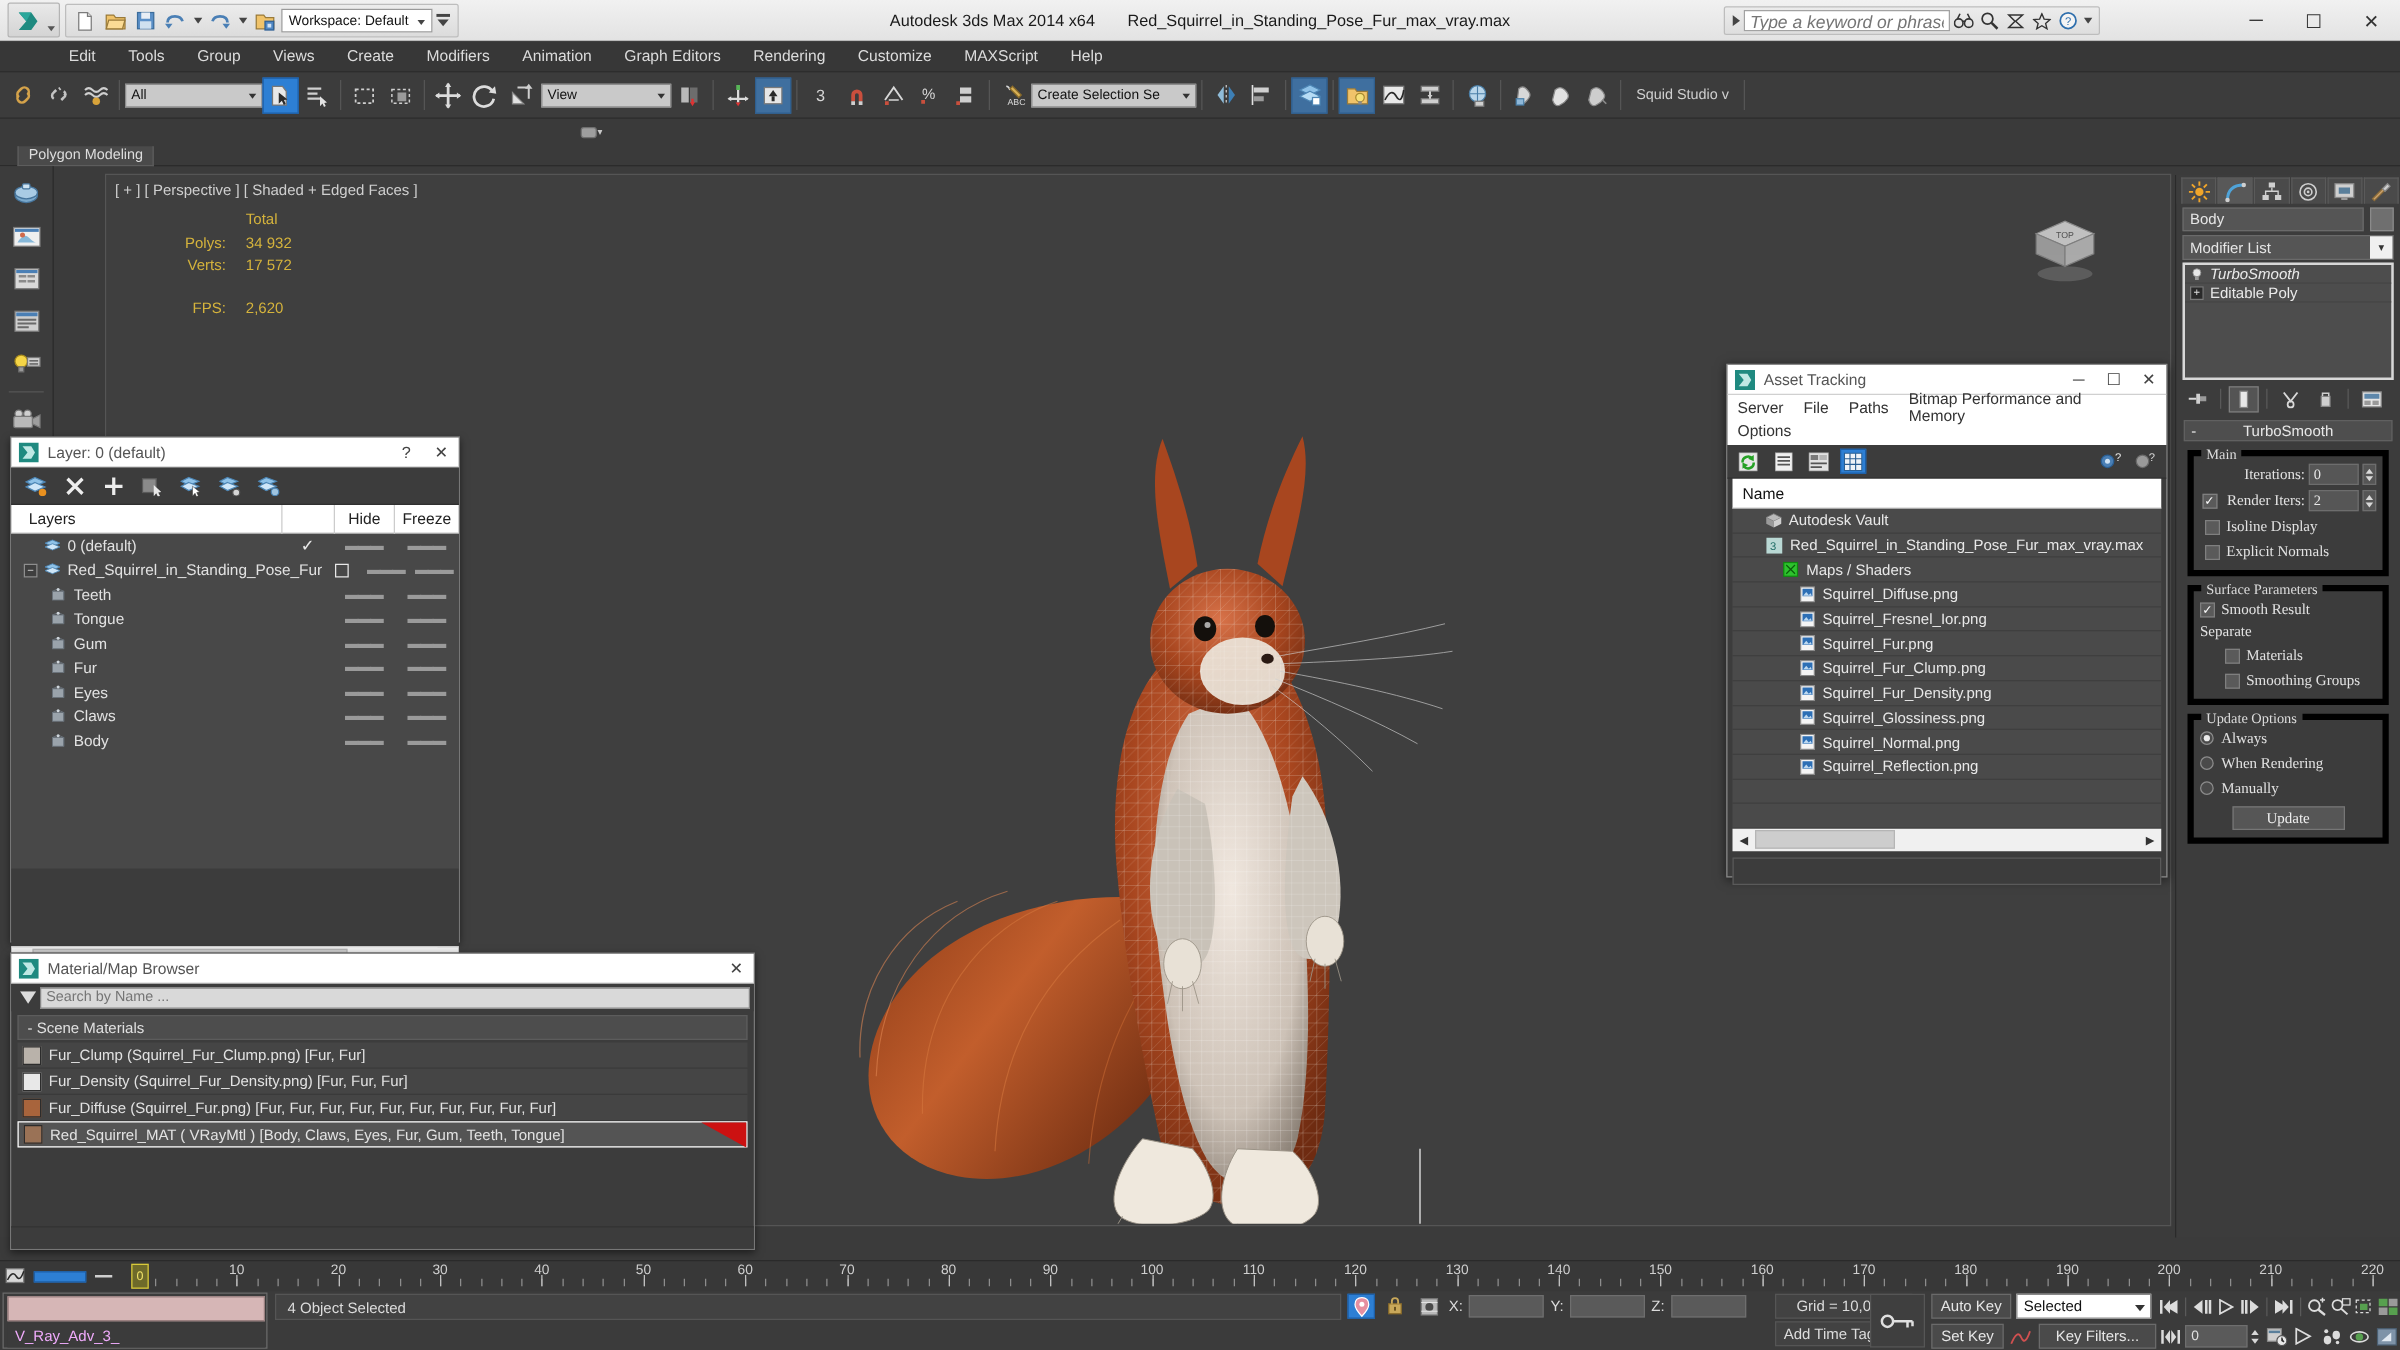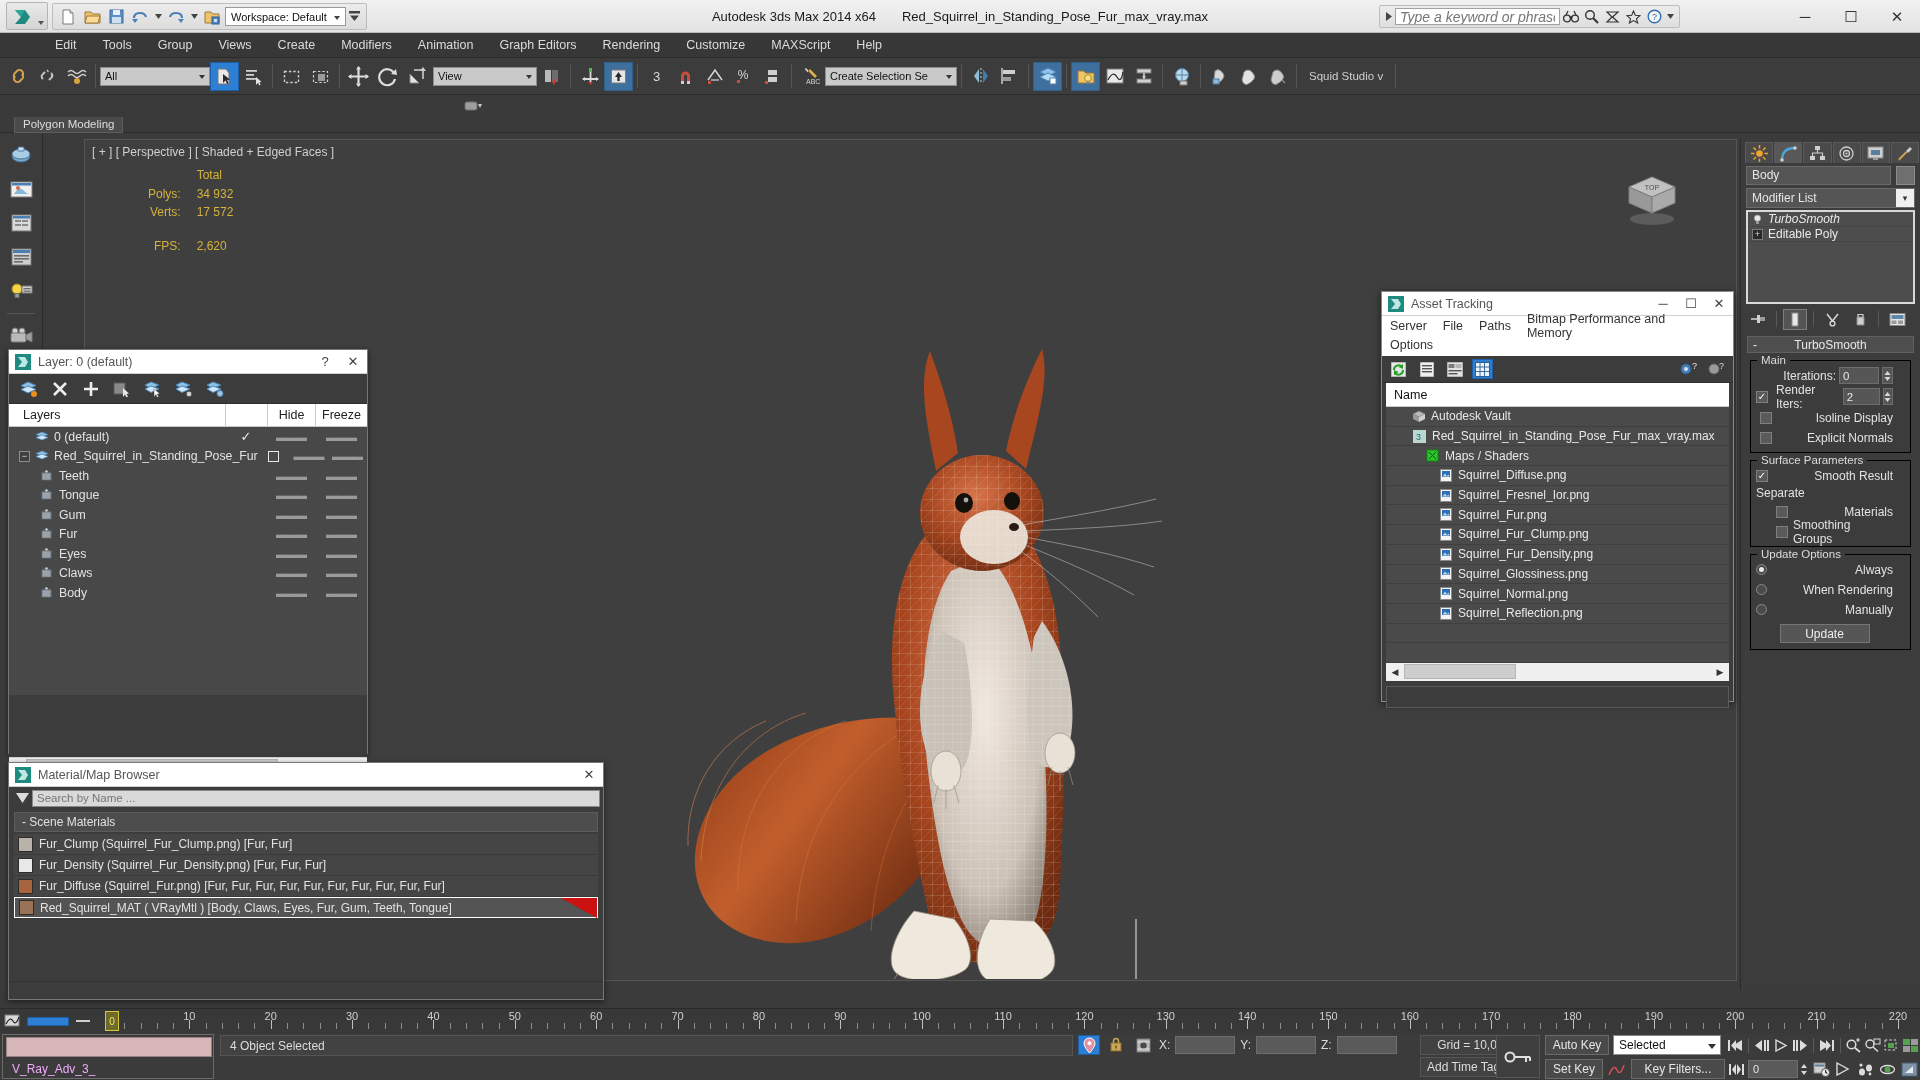--- a/index.html
+++ b/index.html
@@ -230,30 +230,30 @@
   .cp-stack .bulb{width:13px;height:13px;margin-right:4px;display:flex;align-items:center;justify-content:center;}
   .cp-stack .plus{width:11px;height:11px;background:#2a2a2a;border:1px solid #7a7a7a;color:#ddd;font-size:9px;line-height:9px;text-align:center;margin-right:5px;margin-left:1px;}
   .cp-stackbtns{ margin:4px 5px; height:22px; display:flex;align-items:center;gap:4px;}
   .cp-stackbtns .sb{ width:24px;height:21px; display:flex;align-items:center;justify-content:center;}
   .cp-stackbtns .sb.on{ background:#545454; border:1px solid #7d7d7d;}
   .cp-stackbtns .vsep{width:1px;height:16px;background:#595959;margin:0 2px;}
   .cp-roll{ margin:6px 6px 0 6px; }
   .cp-rollhdr{ height:17px; background:#4e4e4e; border:1px solid #606060; display:flex;align-items:center;justify-content:center;
     font-size:12px;color:#e8e8e8; position:relative;}
   .cp-rollhdr .mn{ position:absolute;left:5px;}
-  .cp-box{ border:1px solid #000000; margin:7px 3px 0 3px; padding:3px 17px 6px 5px; position:relative;}
+  .cp-box{ border:5px solid #000000; margin:7px 3px 0 3px; padding:3px 5px 6px 5px; position:relative;font-family:Liberation Serif, serif;}
   .cp-box .cap{ position:absolute; top:-7px; left:6px; background:#3c3c3c; padding:0 4px; font-size:11.5px; color:#dcdcdc;}
   .cp-field{ display:flex; align-items:center; justify-content:flex-end; height:19px; margin-top:2px; gap:3px;}
   .cp-field .lab{ font-size:12px; color:#e2e2e2;}
   .cp-field .spin{ width:40px;height:17px;background:#565656;border:1px solid #6d6d6d;color:#e8e8e8;font-size:11.5px;
     display:flex;align-items:center;padding-left:3px;}
   .cp-field .arrows{ width:11px;height:17px;background:#555;border:1px solid #6d6d6d;display:flex;flex-direction:column;align-items:center;justify-content:center;}
   .cbx{ width:12px;height:12px;background:#5a5a5a;border:1px solid #7f7f7f;display:inline-flex;align-items:center;justify-content:center;
     font-size:10px;color:#fff;margin-right:5px;flex:none;}
-  .cp-check{ display:flex;align-items:center;height:17px;font-size:12px;color:#e2e2e2;margin-top:3px;justify-content:space-between;}
+  .cp-check{ display:flex;align-items:center;height:17px;font-size:12px;color:#e2e2e2;margin-top:3px;}
   .rdo{ width:11px;height:11px;border-radius:50%;background:#4a4a4a;border:1px solid #8c8c8c;margin-right:6px;display:inline-flex;align-items:center;justify-content:center;flex:none;}
   .rdo i{ width:5px;height:5px;border-radius:50%;background:#eaeaea;display:block;}
   .cp-btn{ margin:6px auto 0 auto; width:90px;height:19px;background:#565656;border:1px solid #767676;
     display:flex;align-items:center;justify-content:center;font-size:12px;color:#eee;}
 
   
   .trackbar{
     position:absolute; left:0; top:1008px; width:1920px; height:25px; background:#383838;
     border-top:1px solid #2a2a2a;
   }

